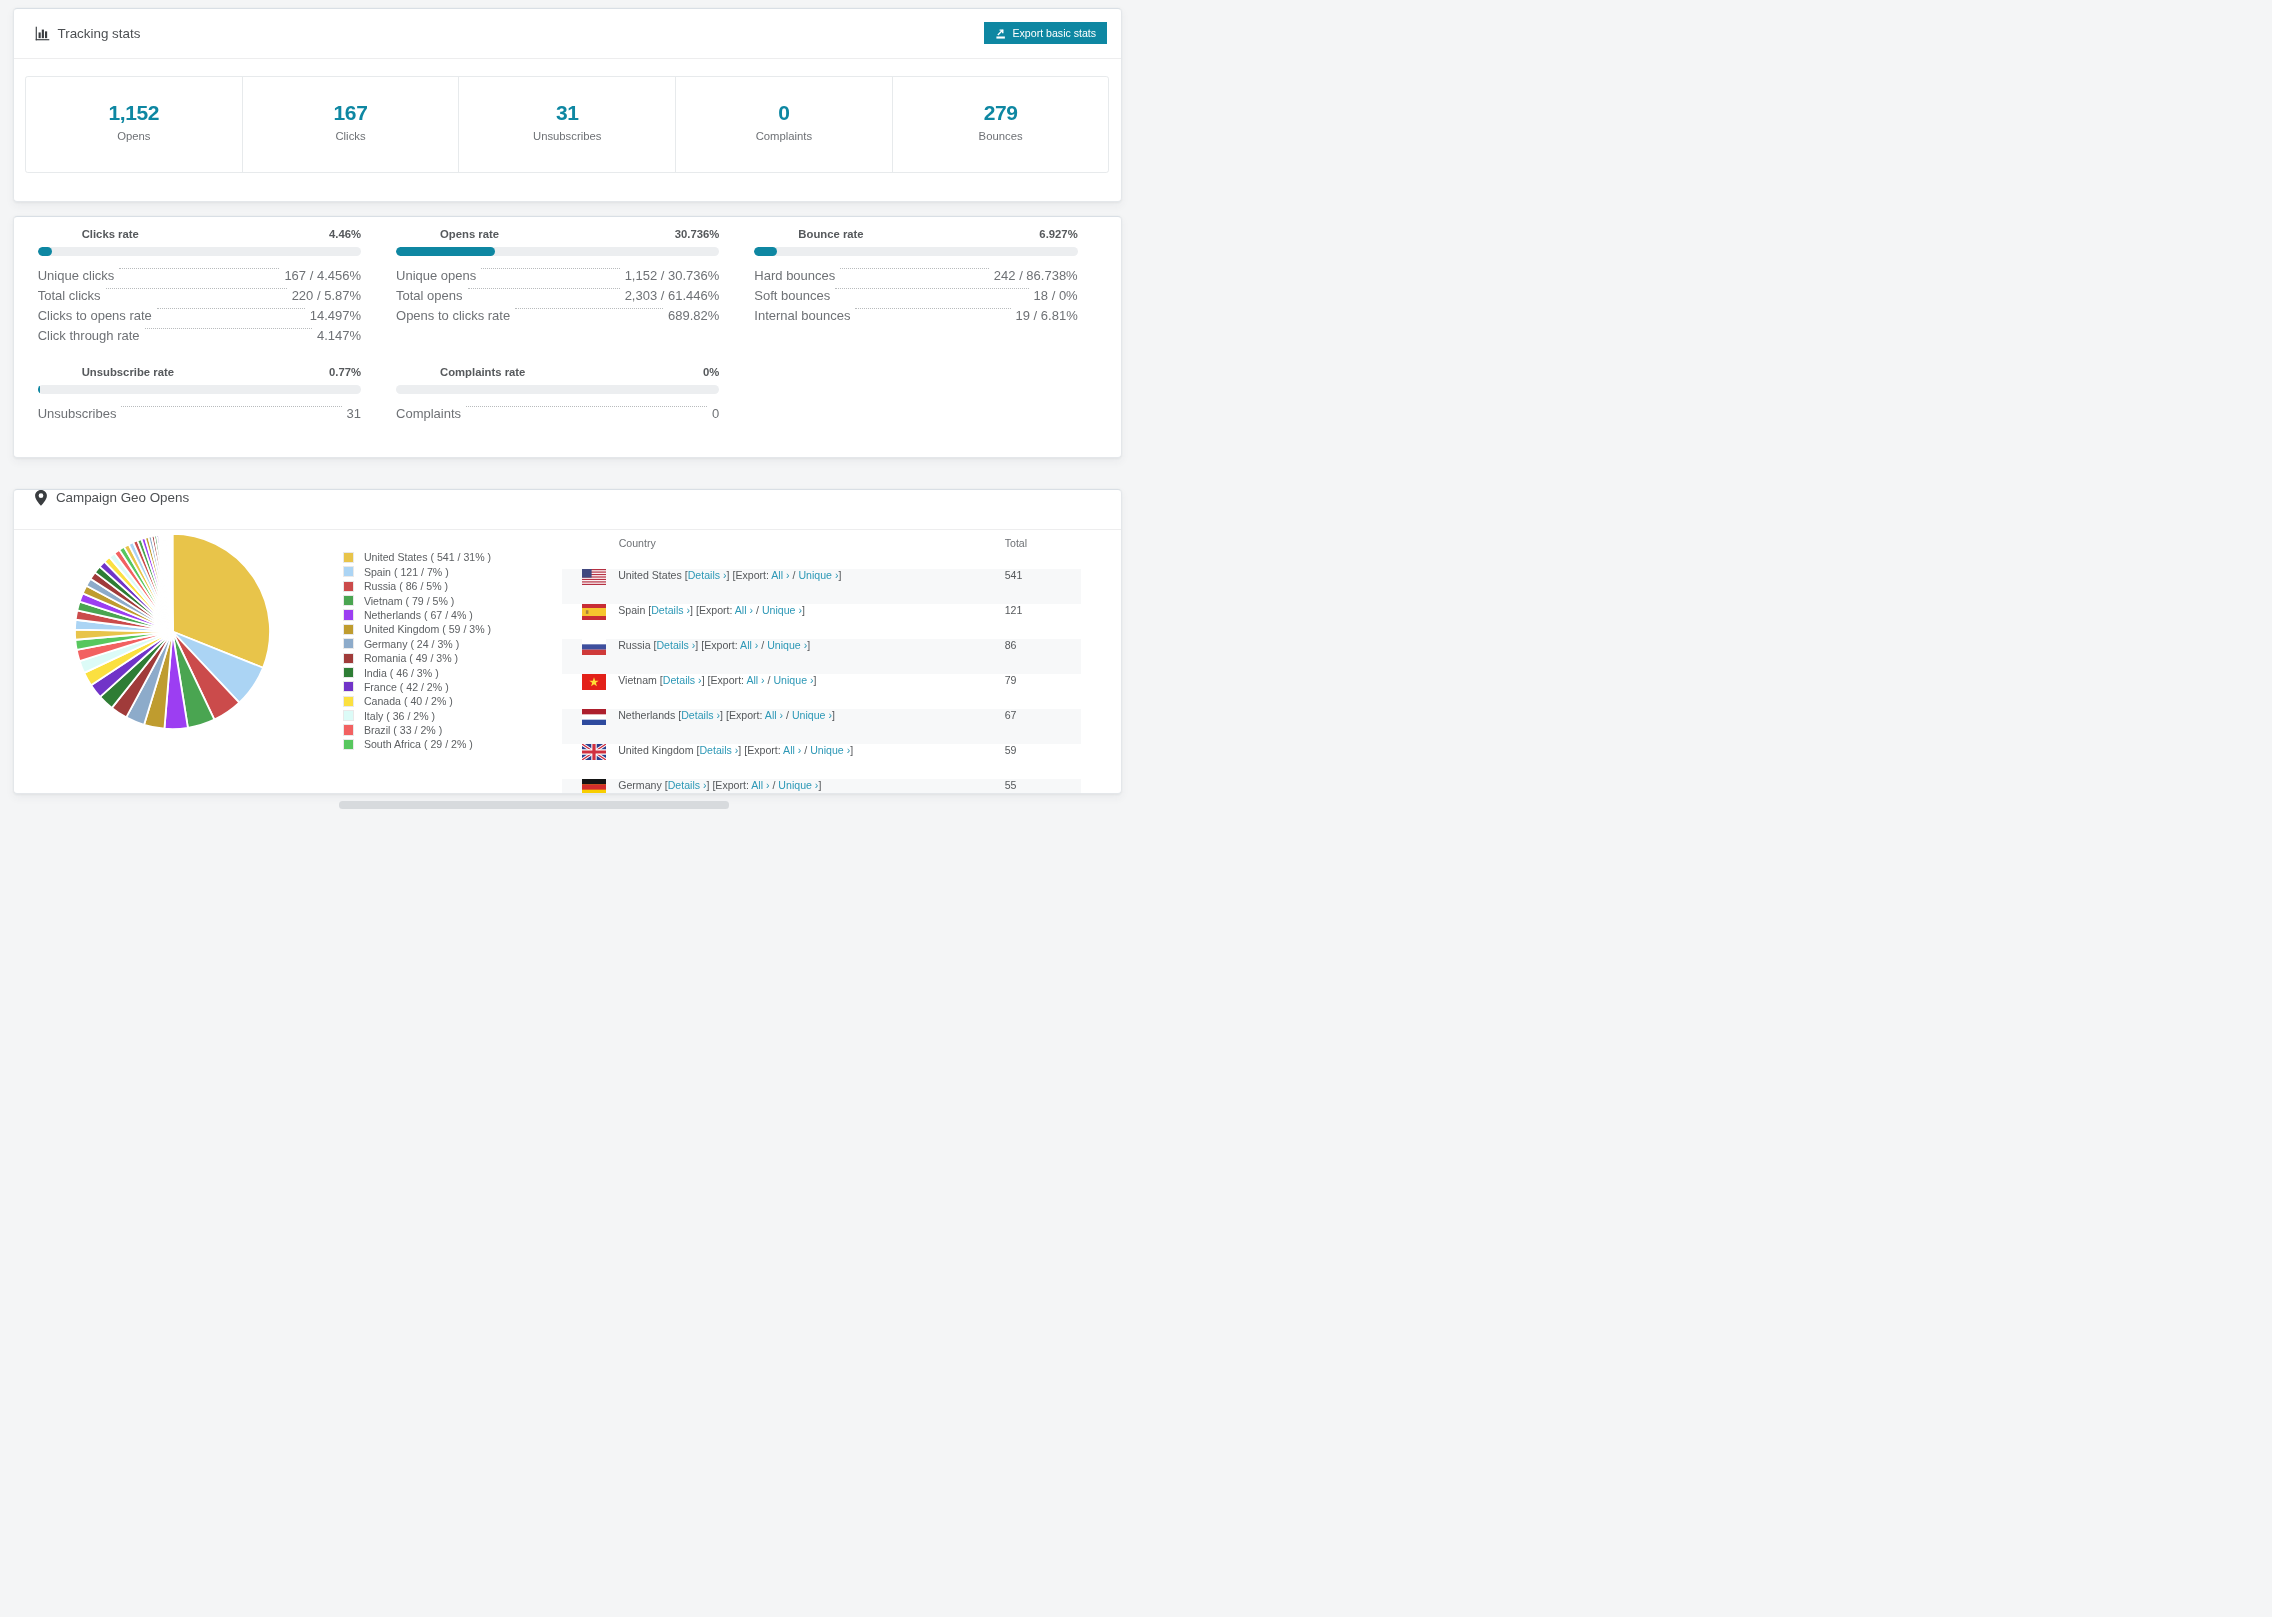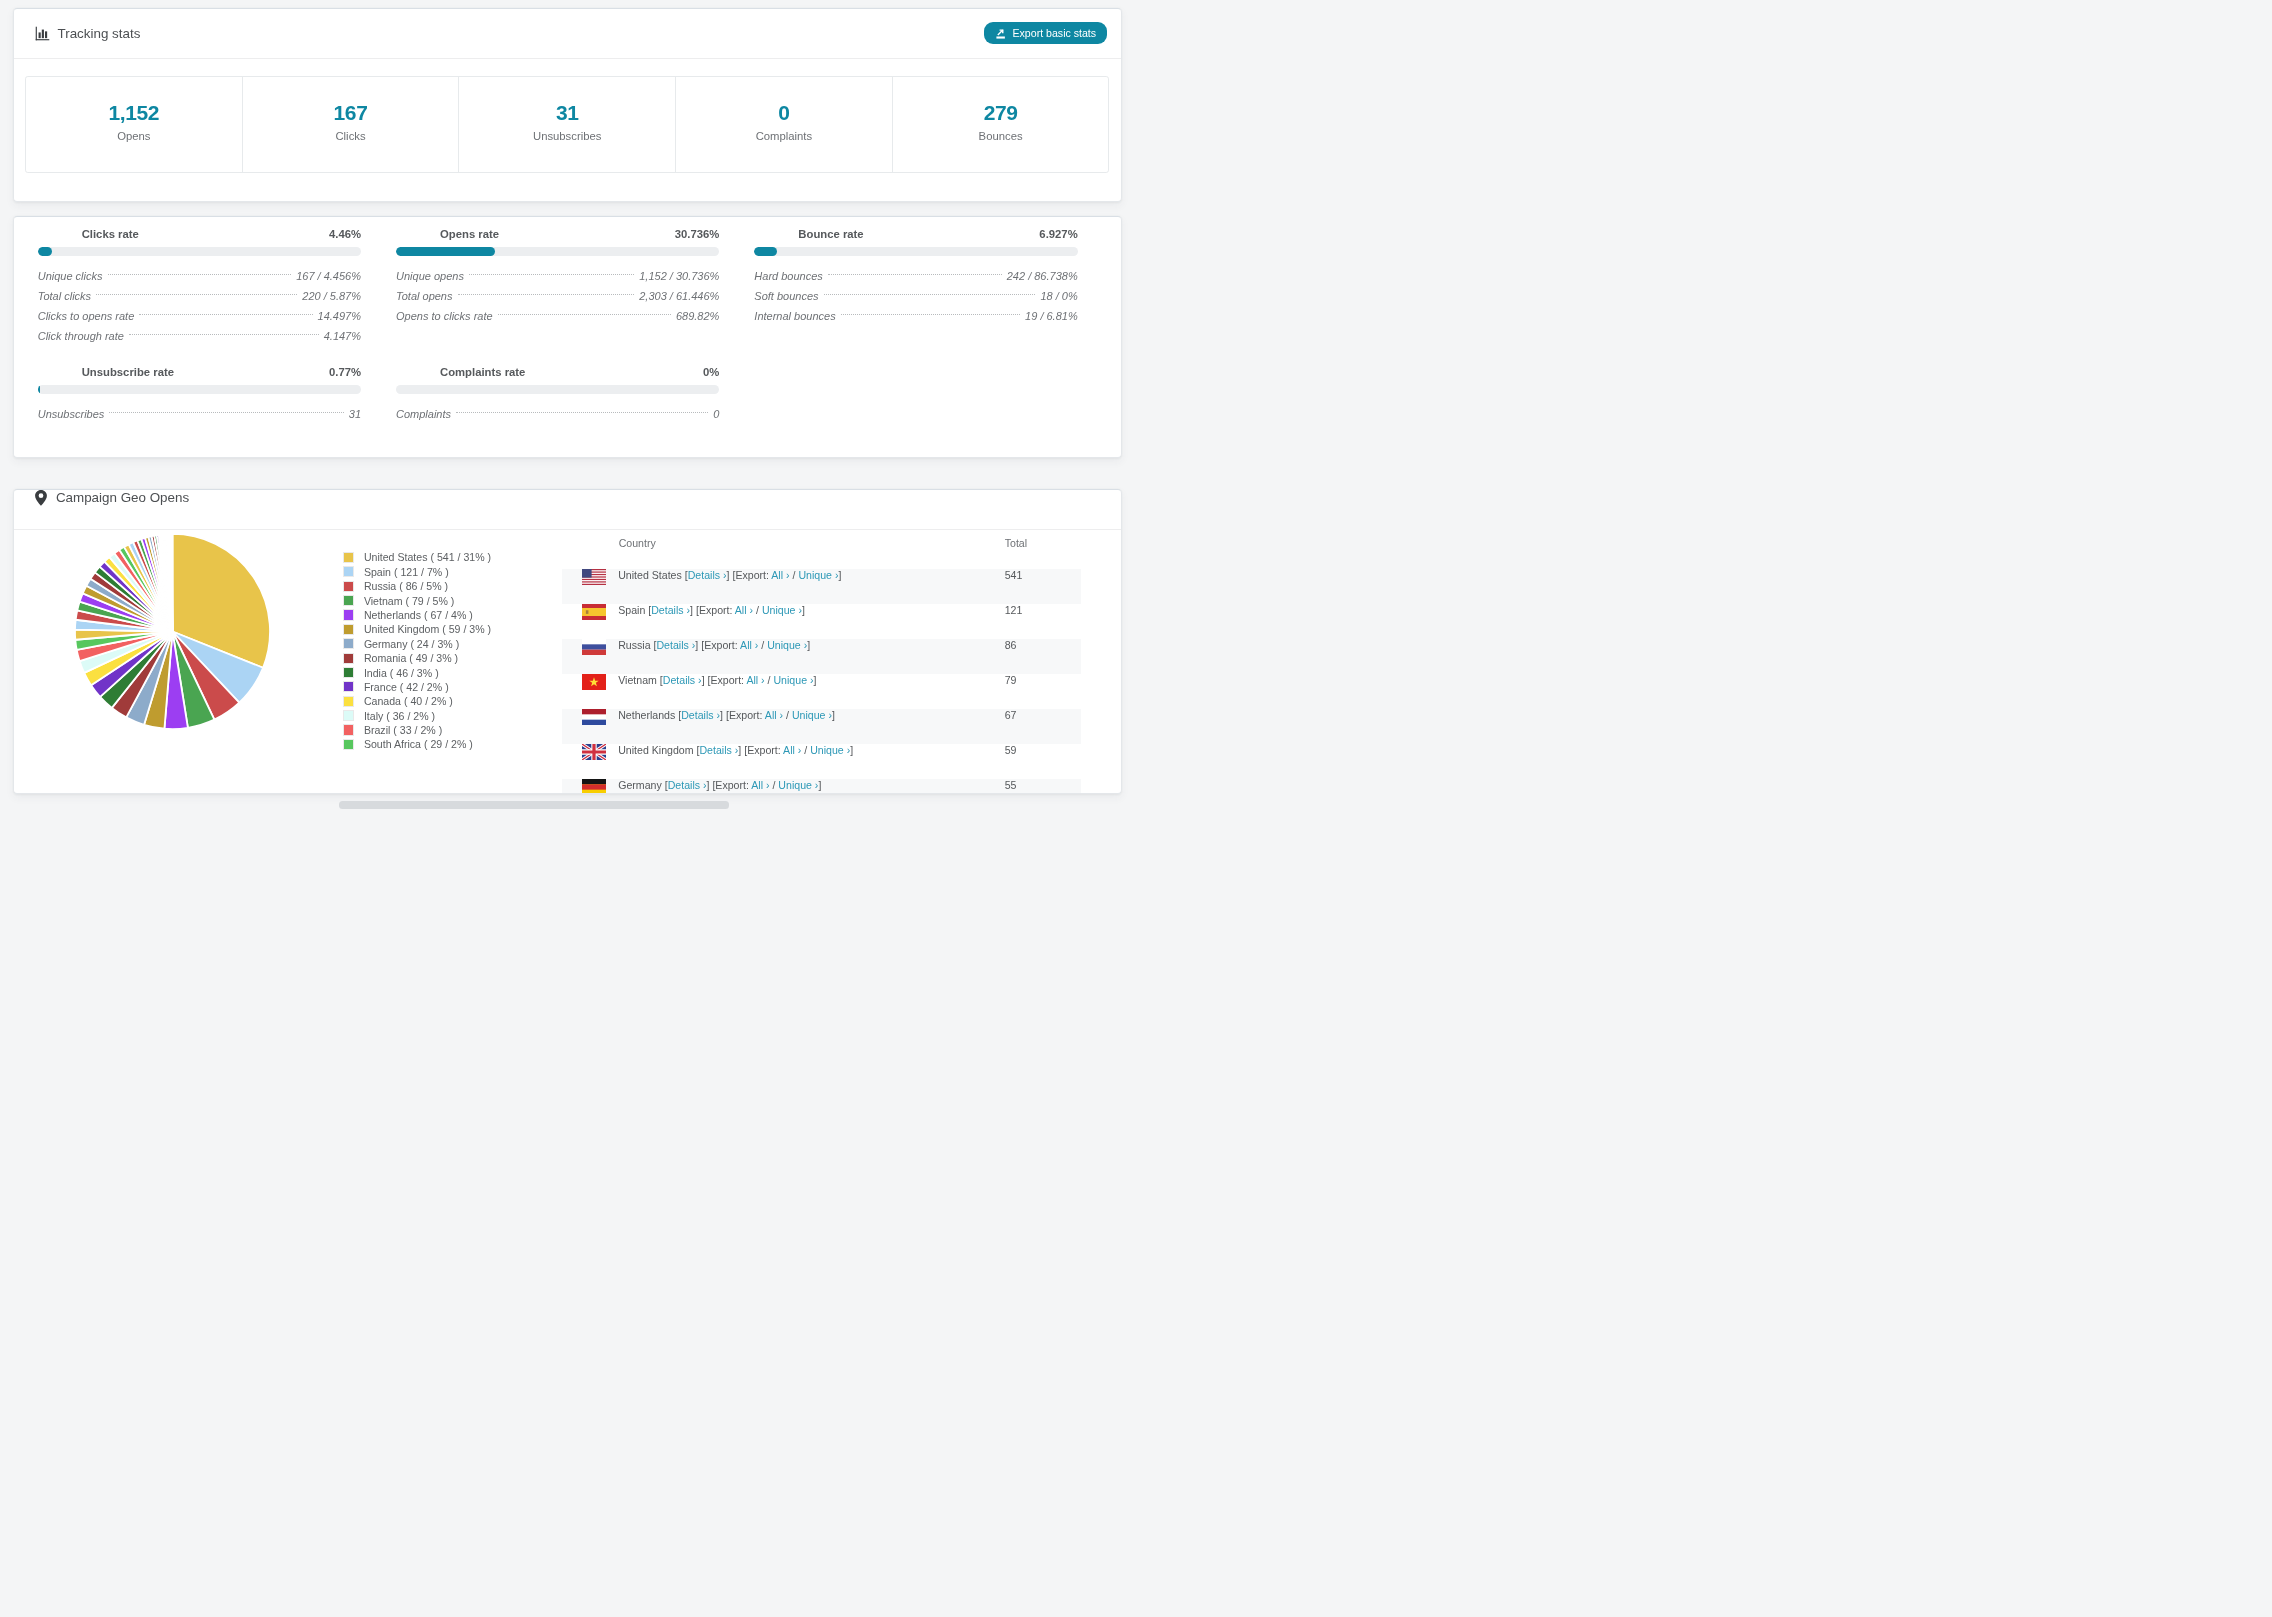--- a/index.html
+++ b/index.html
@@ -18,40 +18,40 @@
   #card-tracking{top:7.8px;height:194px;}
   #card-rates{top:216px;height:242px;padding:11.3px 43px 0 24px;
     display:grid;grid-template-columns:1fr 1fr 1fr;column-gap:35px;row-gap:17.6px;align-content:start;}
   #card-geo{top:489px;height:305px;overflow:hidden;}
 
   
   .card-header{display:flex;align-items:center;height:49px;padding:0 14px 0 21px;}
   .card-title{font-size:13.4px;color:#4c4f52;font-weight:500;margin-left:7.8px;}
   .hdr-icon{flex:none;display:flex;align-items:center;}
   .btn-export{
-    margin-left:auto;background:#0e87a2;color:#fff;border:none;border-radius:9px;
+    margin-left:auto;background:#0e87a2;color:#fff;border:none;border-radius:0;
     font-family:inherit;font-size:10.6px;padding:5px 10.6px;display:flex;align-items:center;gap:6.4px;
     cursor:pointer;
   }
   .divider{border-top:0.7px solid #ededee;}
   .stats-row{margin:17px 11.3px 0;border:0.7px solid #e7eaec;border-radius:2.8px;display:flex;height:97px;box-sizing:border-box;}
   .stat-box{flex:1;text-align:center;padding-top:24px;border-right:0.7px solid #e7eaec;box-sizing:border-box;}
   .stat-box:last-child{border-right:none;}
   .stat-value{font-size:21px;font-weight:800;color:#0e87a2;letter-spacing:-0.4px;}
   .stat-label{font-size:11.3px;color:#6e7175;margin-top:5px;}
 
   
   .panel{min-width:0;}
   .panel-head{display:flex;justify-content:space-between;align-items:baseline;}
   .panel-title{font-size:11.3px;font-weight:700;color:#56595c;padding-left:44px;}
   .panel-value{font-size:11.3px;font-weight:700;color:#56595c;}
   .bar-track{margin-top:7px;height:9.2px;background:#eceef0;border-radius:5px;overflow:hidden;}
   .bar-fill{height:100%;background:#0e87a2;border-radius:5px;}
   .panel-rows{margin-top:12px;}
-  .stat-line{display:flex;align-items:center;font-size:11px;color:#6e7175;height:20px;box-sizing:border-box;padding-bottom:4.2px;font-style:italic;}
+  .stat-line{display:flex;align-items:flex-start;font-size:13px;color:#6e7175;height:20px;box-sizing:border-box;padding-bottom:4.2px;}
   .stat-line .lbl{flex:none;}
   .stat-line .leader{flex:1;border-bottom:0.7px dotted #b8bbbd;margin:0 5px 2.8px;}
   .stat-line .val{flex:none;}
 
   
   .geo-header{display:flex;align-items:flex-start;height:39px;padding-left:21px;}
   .geo-title{font-size:13.4px;color:#4c4f52;font-weight:500;margin-left:9.2px;}
   .geo-content{position:relative;height:265px;}
   #pie-svg{position:absolute;left:54px;top:-2.8px;width:209px;height:209px;}
   #legend{position:absolute;left:313px;top:4.2px;margin:16px;padding:0;list-style:none;}

